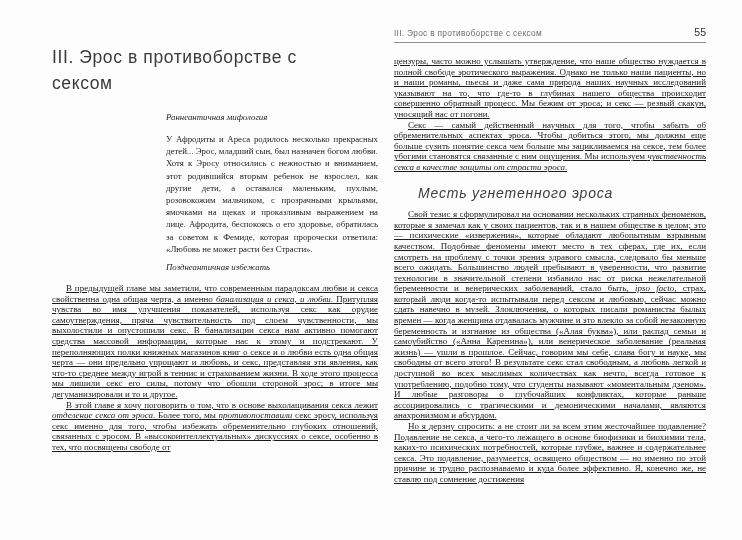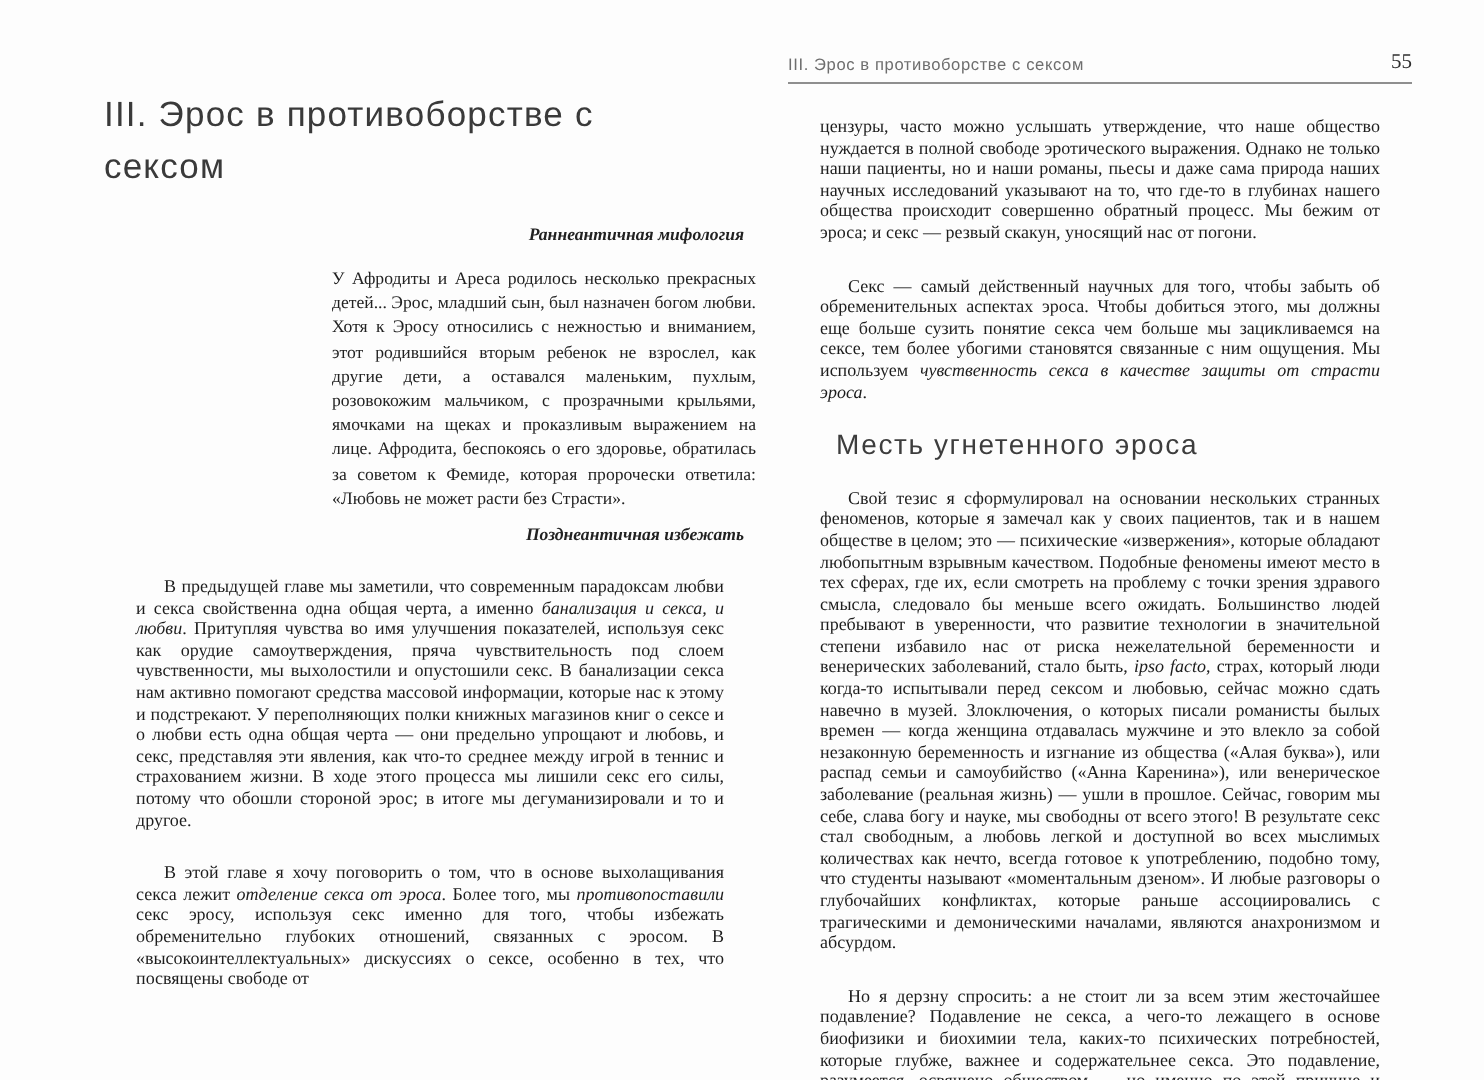--- a/index.html
+++ b/index.html
@@ -18,45 +18,46 @@
     color:#3a3a3a;width:268px;margin:0 0 16px 0;font-weight:400;
   }
 
   .epigraph-block{margin-left:114px;width:212px;}
   .epigraph-text{
     font-size:8.8px;line-height:12.2px;text-align:justify;
     color:#222;margin:0;
   }
   .epigraph-attribution{
     font-size:8.8px;font-style:italic;color:#222;
-    text-align:right;padding-right:6px;margin:7px 0 11px 0;font-weight:bold;
+    text-align:left;padding-right:6px;margin:7px 0 11px 0;
   }
 
   .body-text{font-size:9px;line-height:10.6px;color:#1c1c1c;}
-  .body-text p{margin:16px;text-align:justify;}
+  .body-text p{margin:0;text-align:justify;text-decoration:underline;}
   .para-indent{text-indent:14px;}
   .left-body{margin-top:9px;}
 
   .running-header{
     display:flex;justify-content:space-between;align-items:flex-end;
     border-bottom:1px solid #8f8f8f;padding-bottom:4px;margin-bottom:13px;
   }
   .running-header-title{
     font-family:"Liberation Sans", sans-serif;
     font-size:8.3px;color:#6e6e6e;letter-spacing:.3px;
   }
   .running-page-number{
-    font-family:Liberation Serif, serif;
+    font-family:Liberation Sans, sans-serif;
     font-size:10.5px;color:#2e2e2e;padding-left:36px;
   }
 
   .section-heading{
     font-family:"Liberation Sans", sans-serif;
     font-size:14px;color:#3d3d3d;letter-spacing:.8px;font-weight:400;
     margin:15px 0 11px 24px;
+    font-style:italic;
   }
 </style>
 </head>
 <body>
 
 <div class="page left-page">
   <h1 class="chapter-title">III. Эрос в противоборстве с сексом</h1>
 
   <div class="epigraph-block">
     <div class="epigraph-attribution">Раннеантичная мифология</div>

